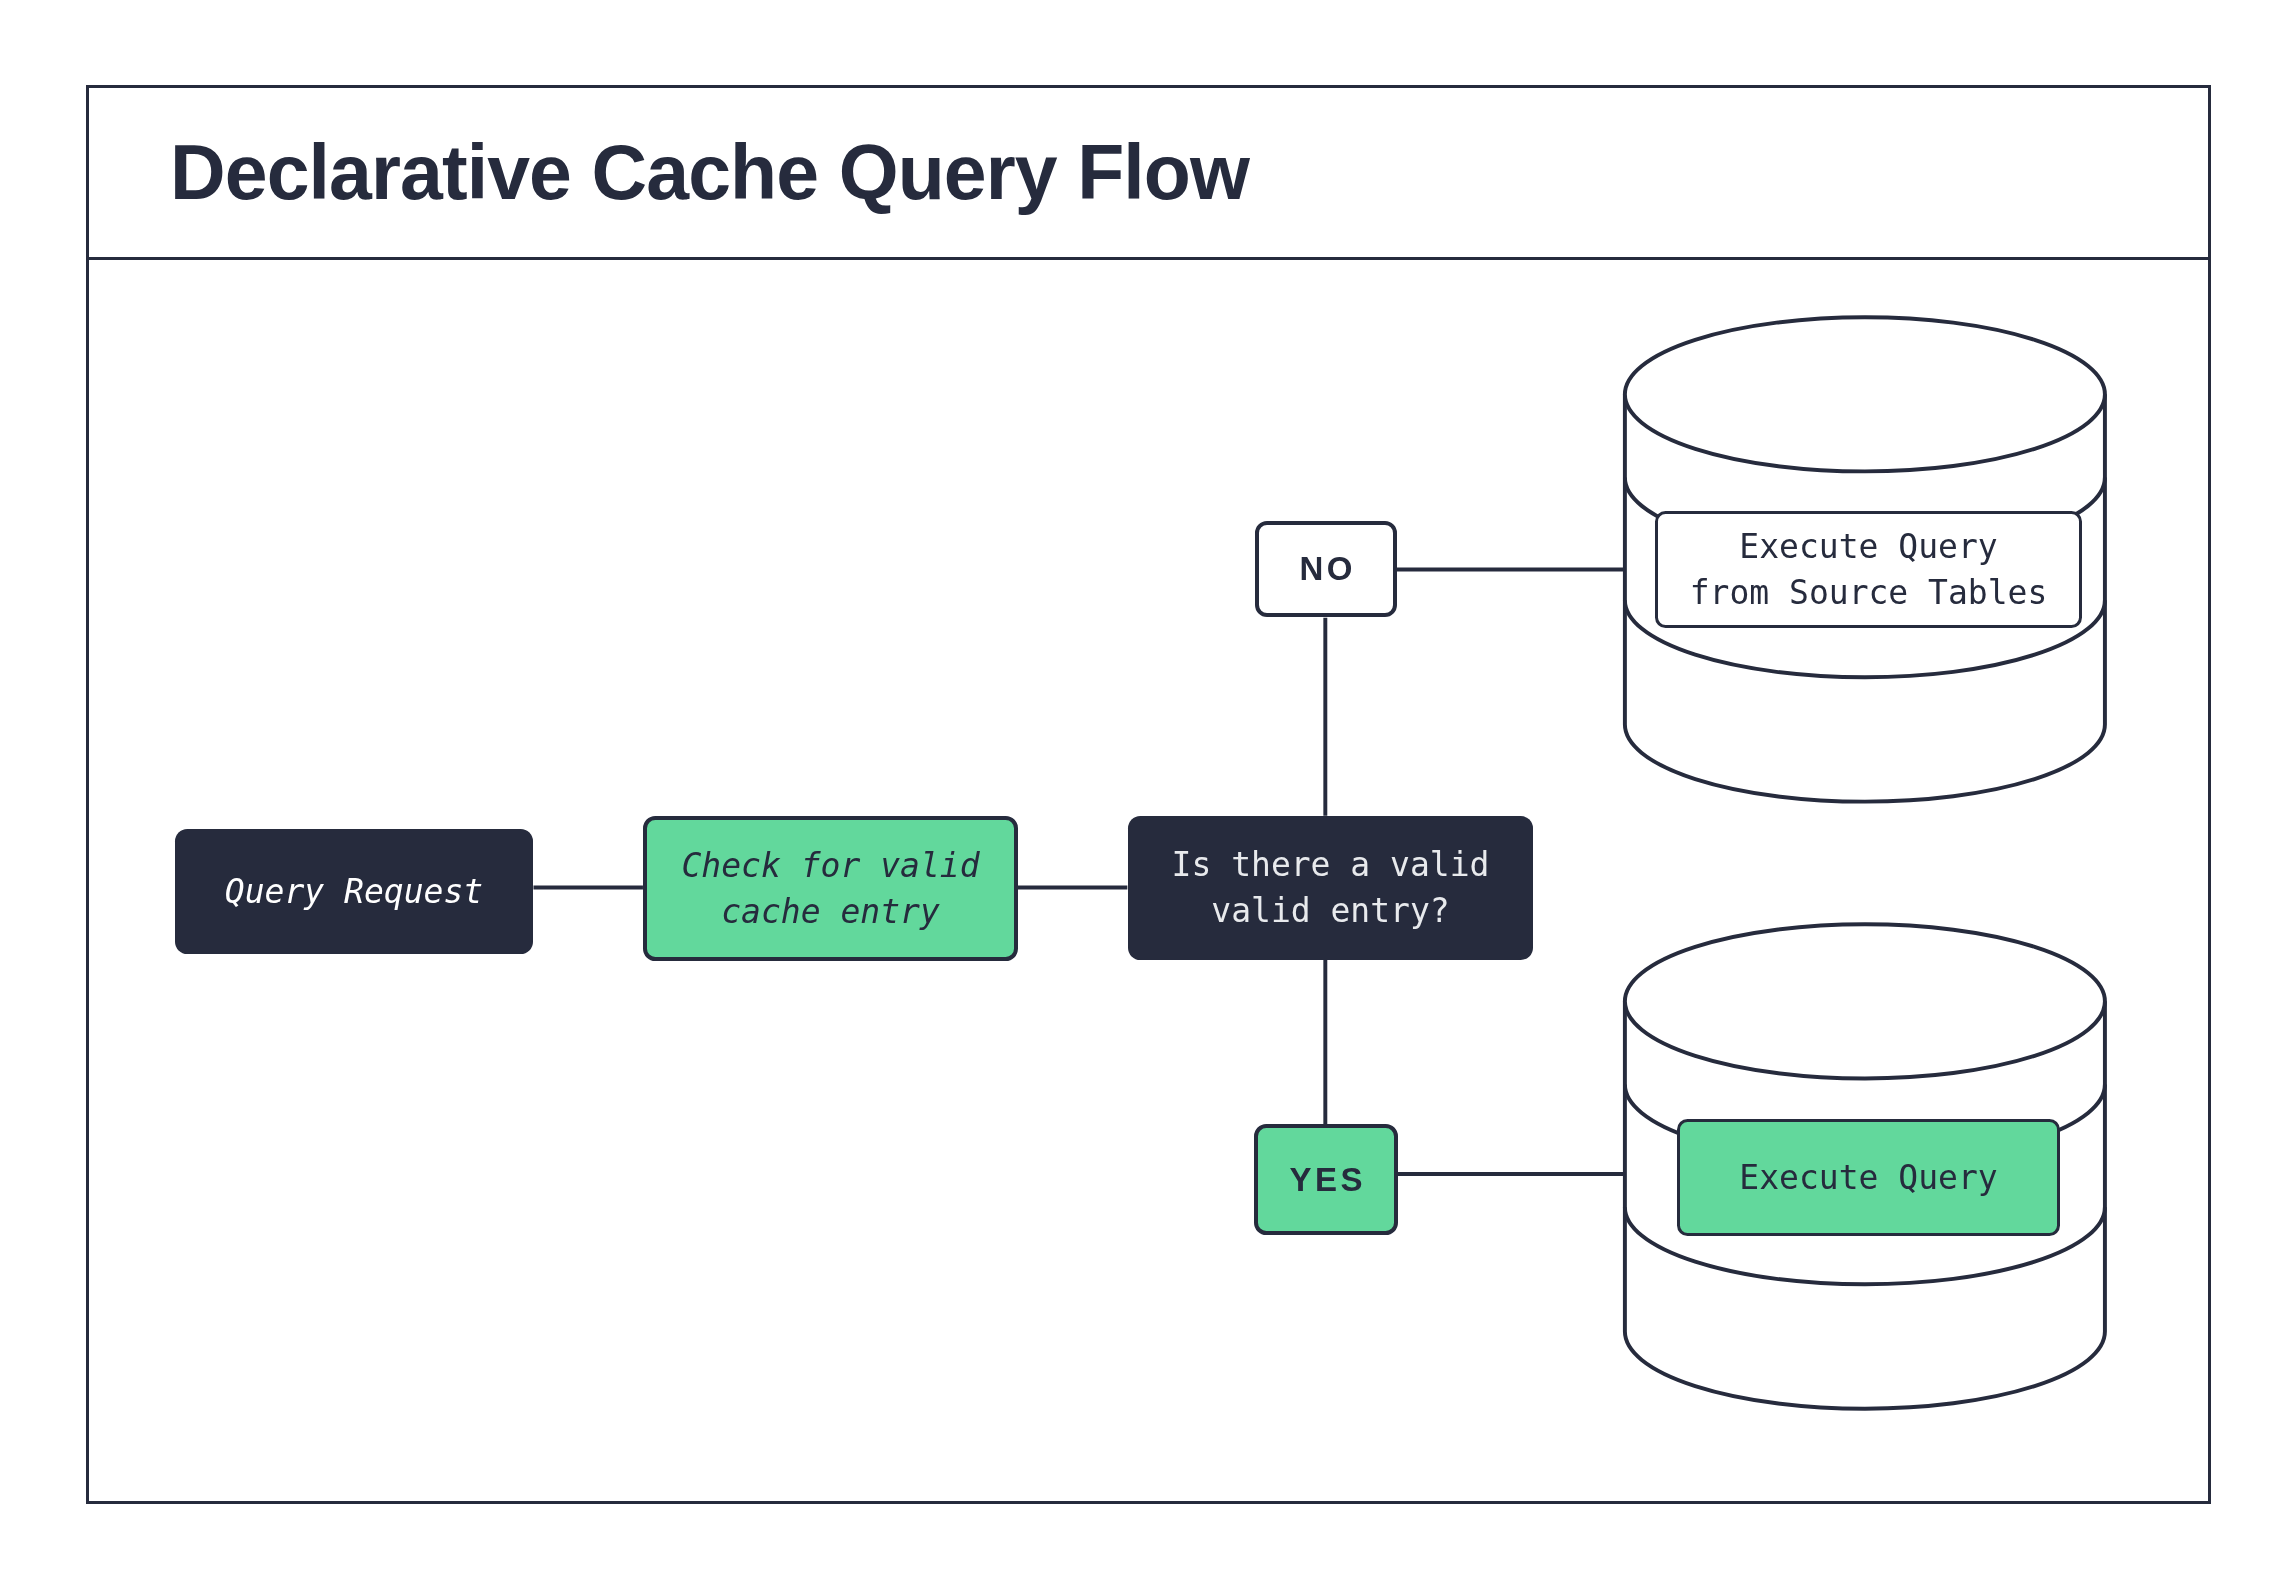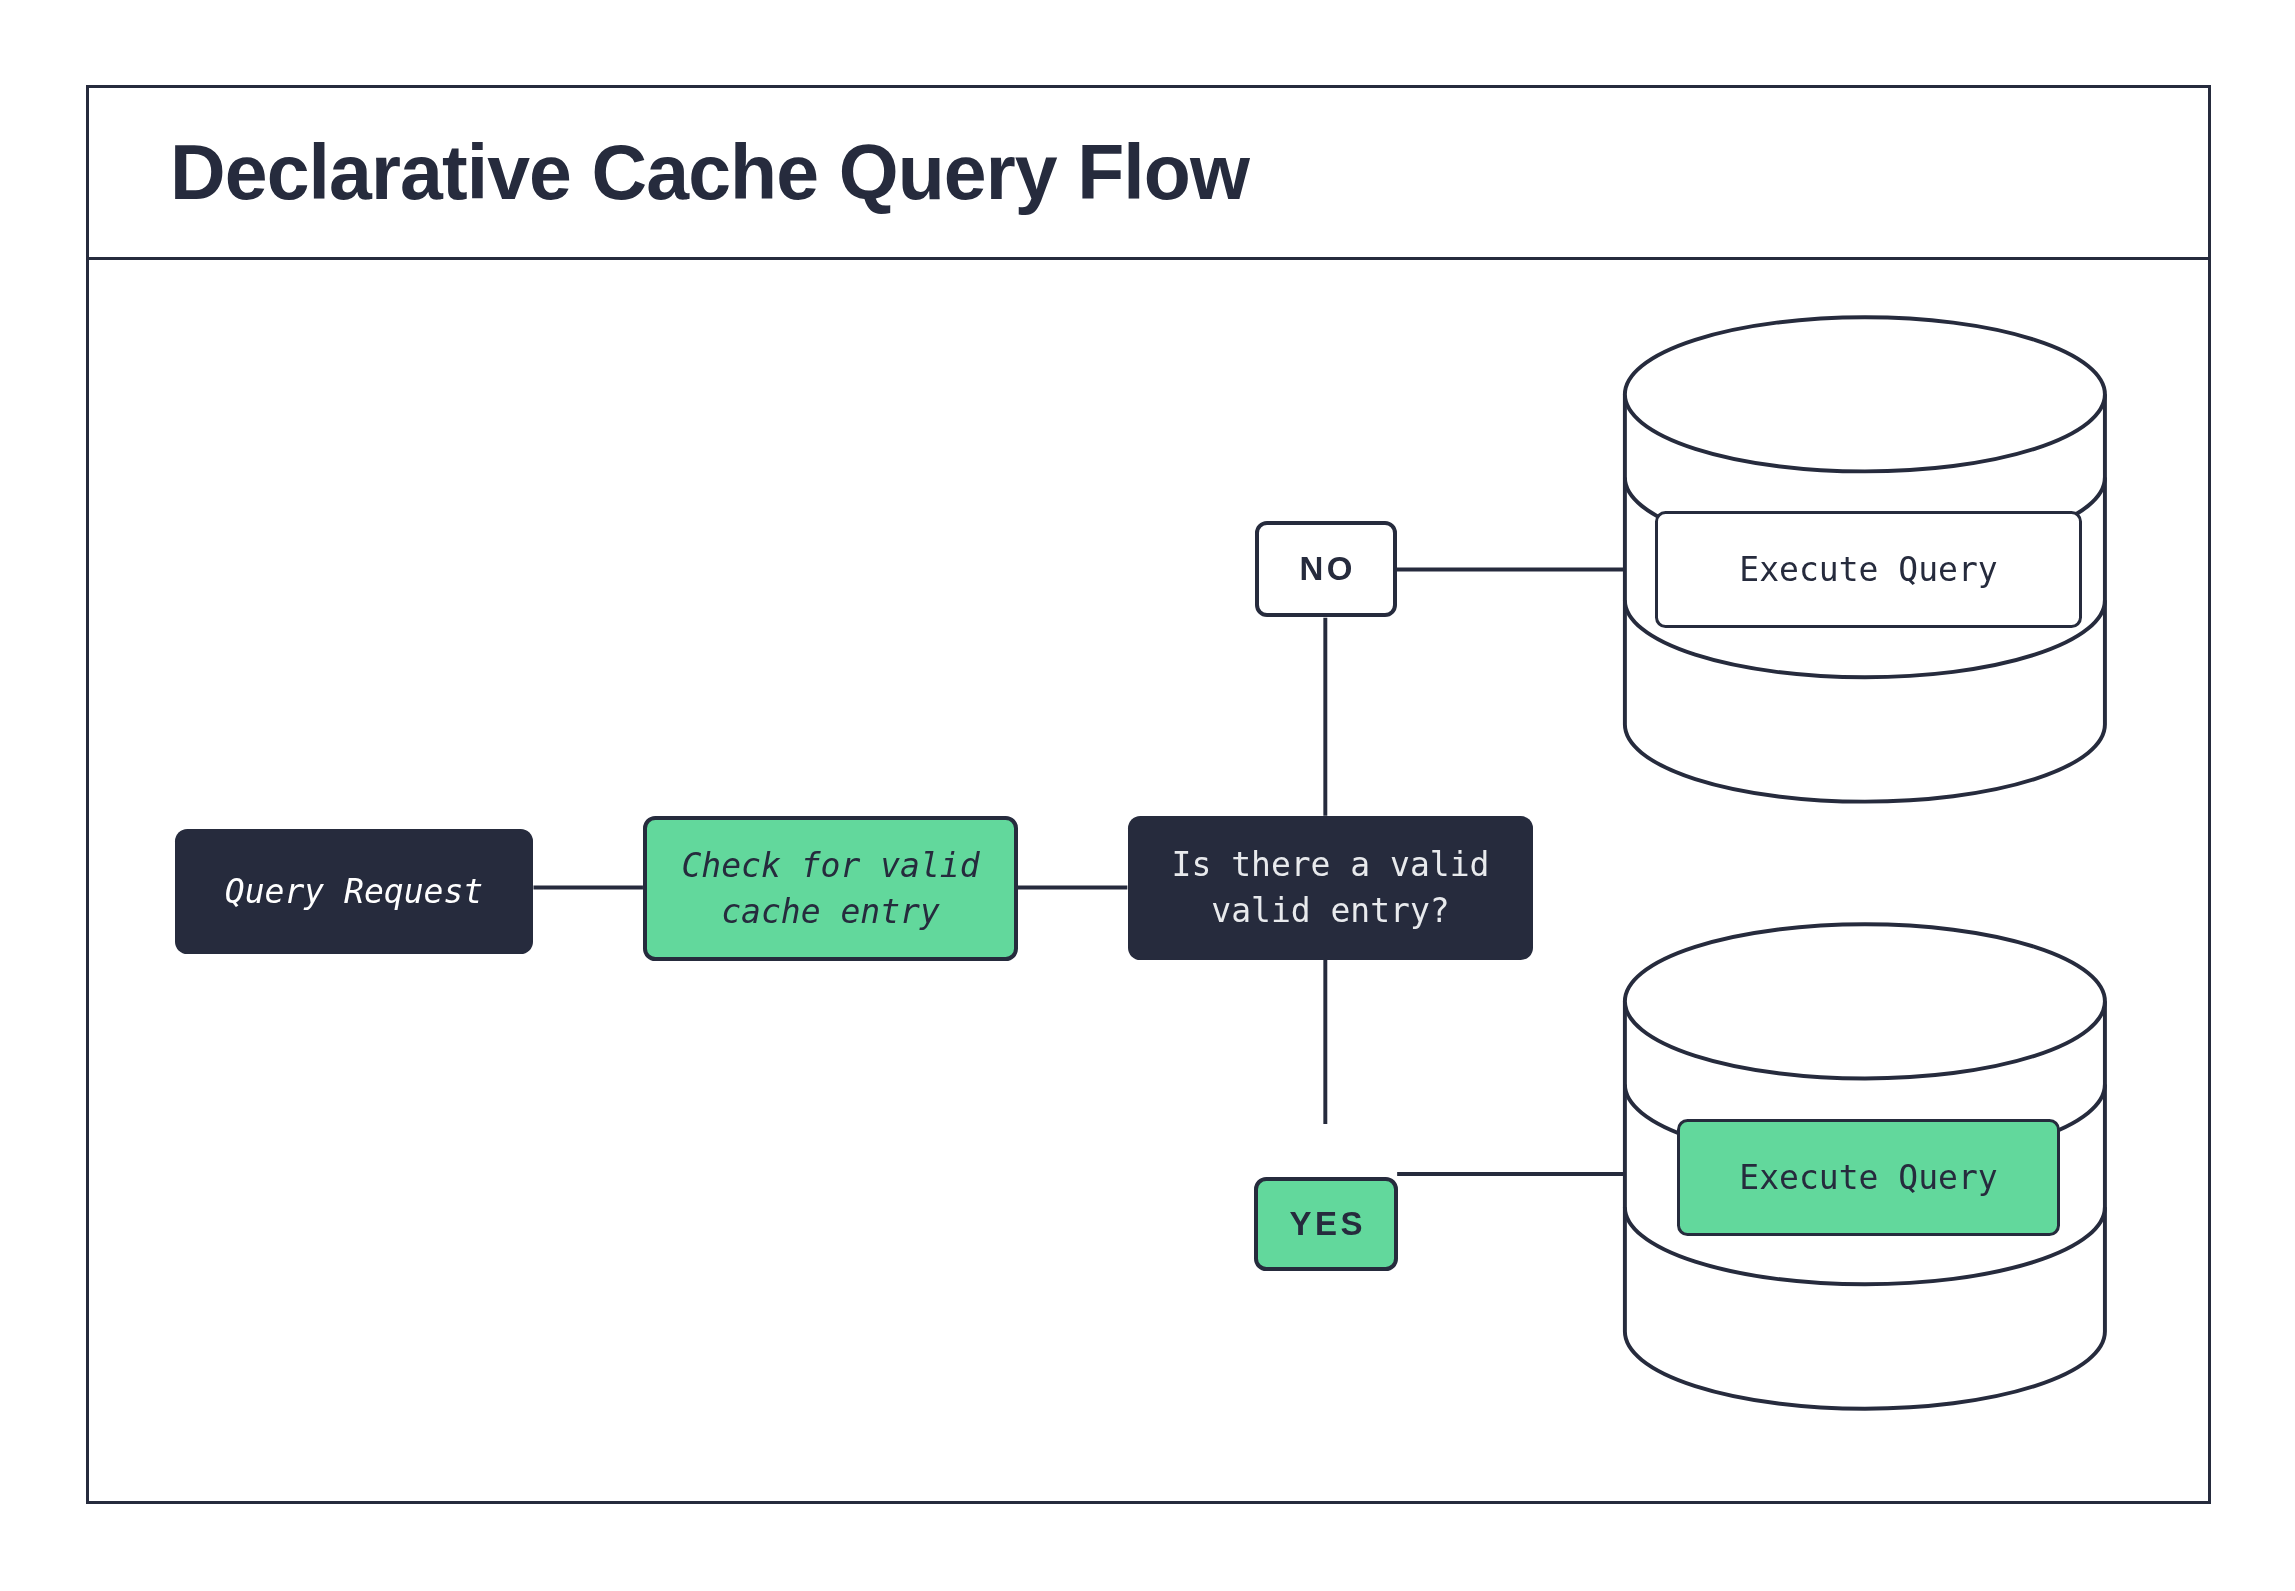--- a/index.html
+++ b/index.html
@@ -95,21 +95,21 @@
     font-family: "Liberation Sans", sans-serif;
     font-weight: 700;
     letter-spacing: 3.5px;
     text-indent: 3.5px;
   }
 
   #node-query-request   { left: 175px;  top: 829px;  width: 358px; height: 125px; font-style: italic; }
   #node-check-cache     { left: 643px;  top: 816px;  width: 375px; height: 145px; font-style: italic; }
   #node-decision        { left: 1128px; top: 816px;  width: 405px; height: 144px; }
   #node-no              { left: 1255px; top: 521px;  width: 142px; height: 96px; border-radius: 12px; }
-  #node-yes             { left: 1254px; top: 1177px; width: 144px; height: 94px; }
+  #node-yes             { left: 1254px; top: 1124px; width: 144px; height: 111px; }
   #source-db-label      { left: 1655px; top: 511px;  width: 427px; height: 117px; border-width: 3.5px; border-radius: 10.5px; }
   #cache-db-label       { left: 1677px; top: 1119px; width: 383px; height: 117px; border-width: 3.5px; border-radius: 10.5px; }
 </style>
 </head>
 <body>
 
 <div class="frame">
   <div class="header">
     <h1 class="title">Declarative Cache Query Flow</h1>
   </div>
@@ -156,18 +156,19 @@
 <div class="node white edge-label" id="node-no">
   <span>NO</span>
 </div>
 
 <div class="node green edge-label" id="node-yes">
   <span>YES</span>
 </div>
 
 <div class="node white" id="source-db-label">
   <span>Execute Query</span>
+  <span>from Source Tables</span>
 </div>
 
 <div class="node green" id="cache-db-label">
   <span>Execute Query</span>
 </div>
 
 
 </body></html>

